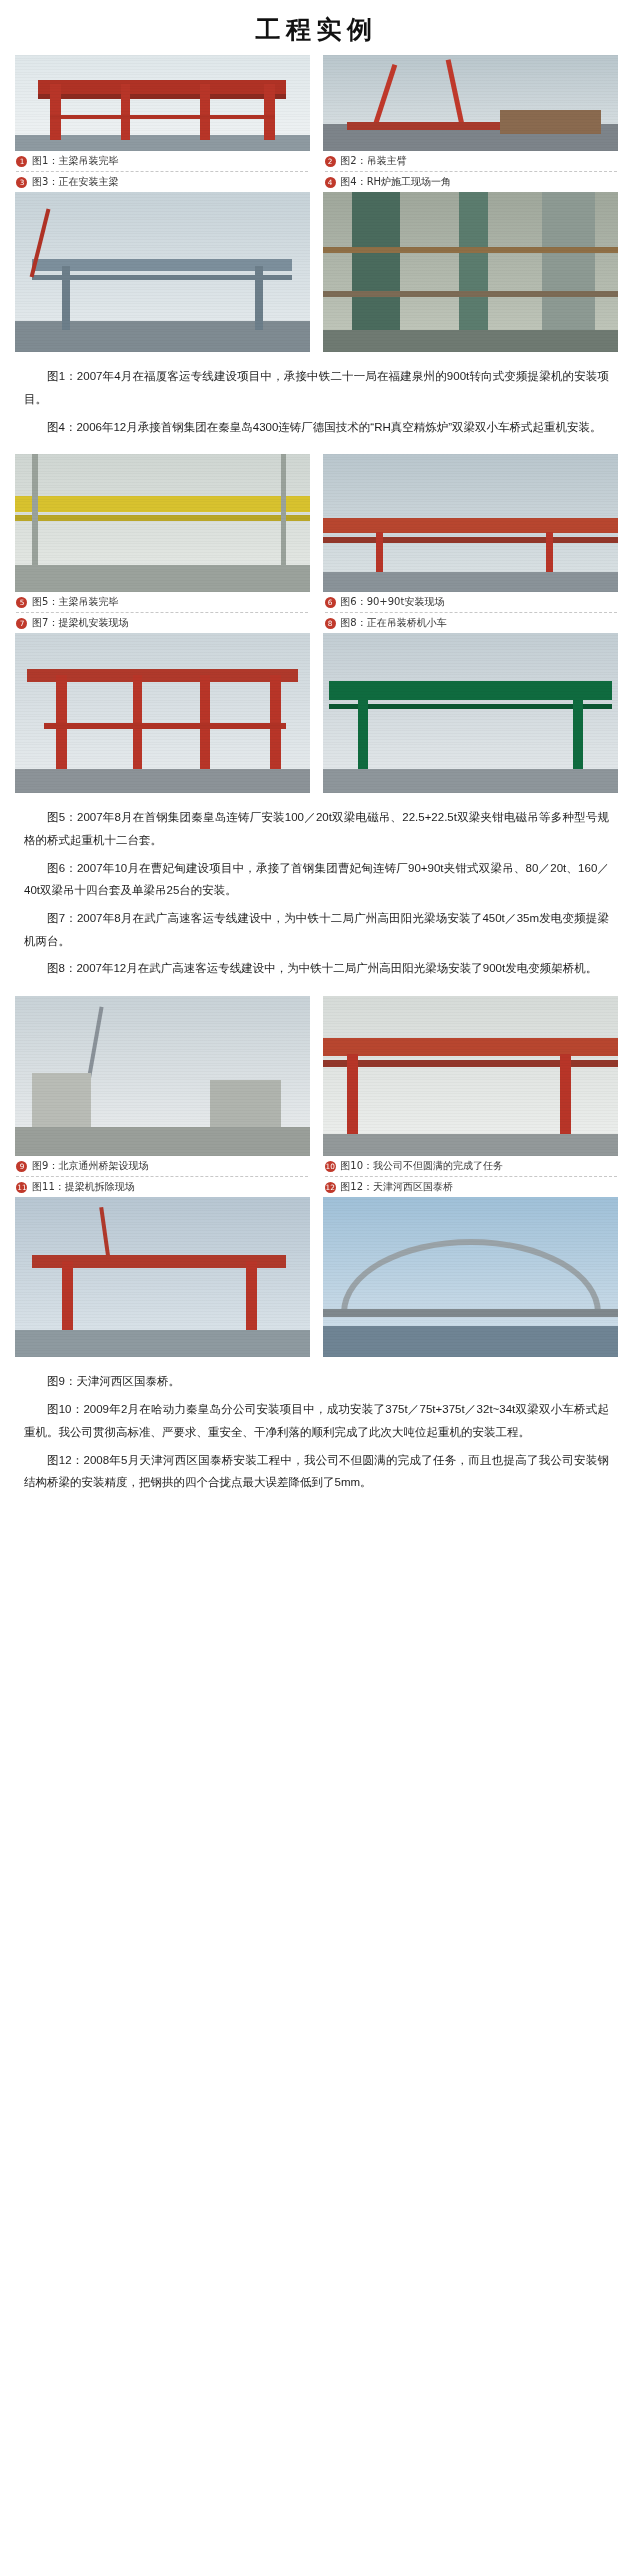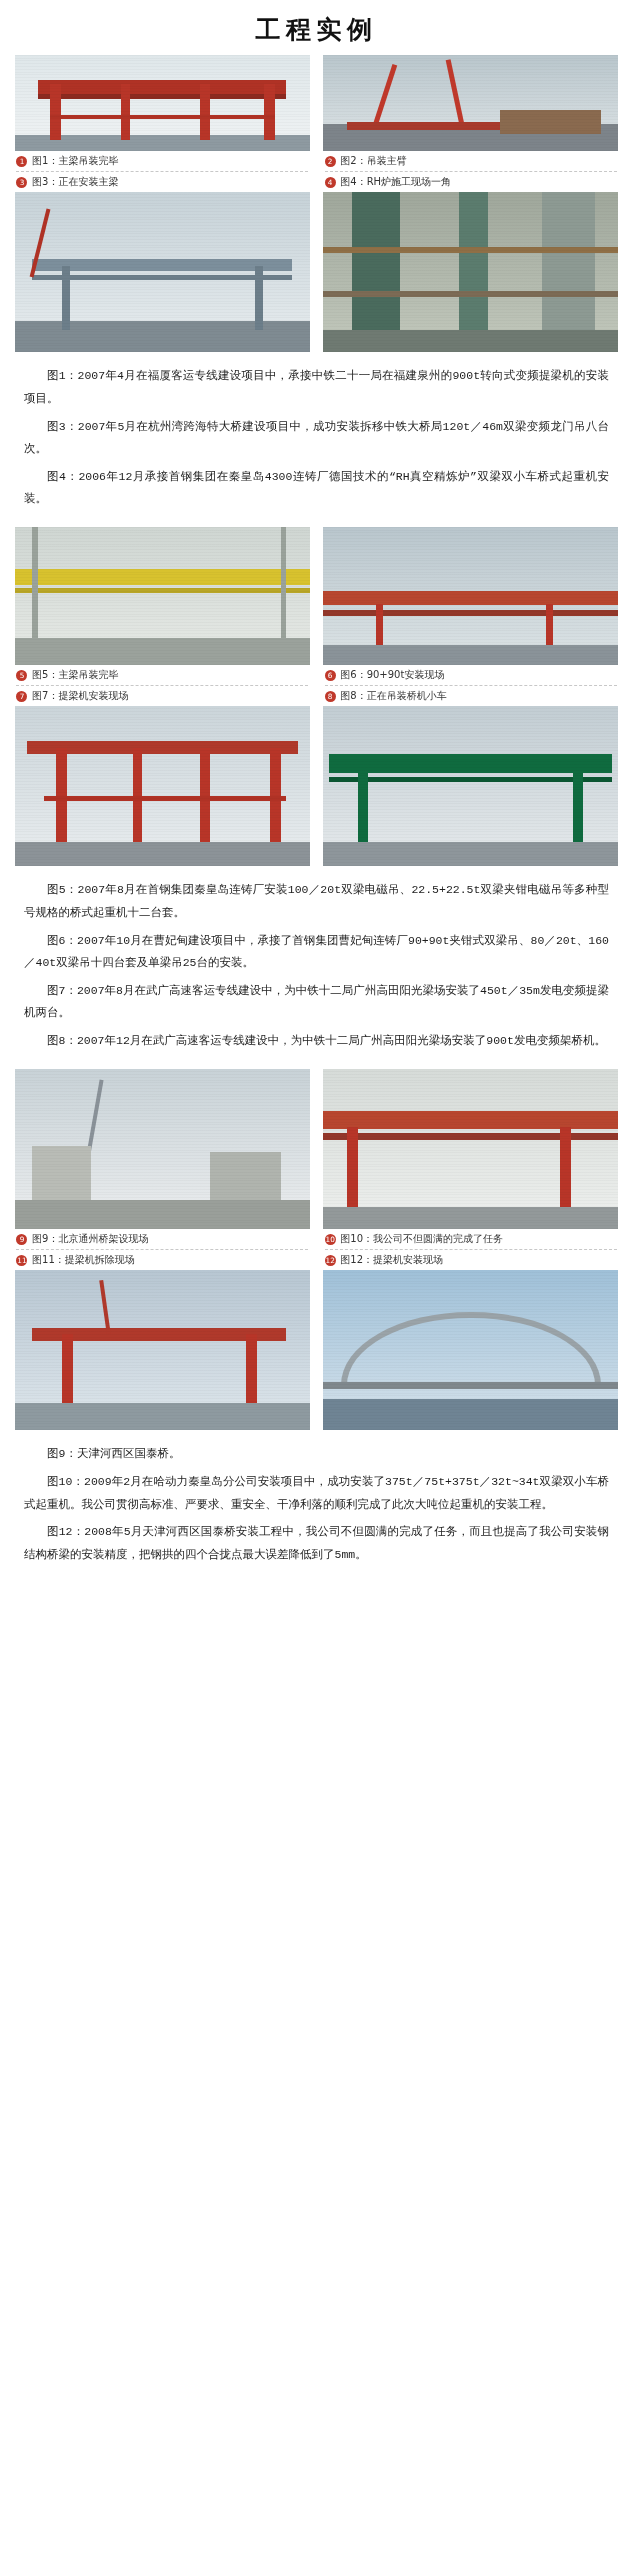--- a/index.html
+++ b/index.html
@@ -73,21 +73,21 @@
     margin: 0 1.8px;
     height: 0;
   }
 
   
   .textblock {
     padding: 13px 24px 11px 24px;
     font-size: 11.5px;
     line-height: 1.95;
     color: #1d1d1d;
-    font-family: Liberation Mono, monospace;
+    font-family: Liberation Sans, sans-serif;
   }
   .textblock p { margin: 0 0 5.5px 0; text-indent: 2em; text-align: justify; }
   .beam { position:absolute; background:#b03225; }
   .beam.dark { background:#8c2a20; }
   .leg { position:absolute; background:#b83528; }
   .silhouette { position:absolute; background:#5a646b; }
   .pole { position:absolute; background:#6b737a; }
   .hazy { position:absolute; inset:0; background:linear-gradient(#cfd8dc,#eceff1); }
   .noise { position:absolute; inset:0; opacity:.22;
      background:repeating-linear-gradient(0deg, rgba(0,0,0,.12) 0 0.9px, rgba(0,0,0,0) 0.9px 2.8px); }
@@ -191,21 +191,20 @@
           <div class="beam" style="left:0;top:62%;width:100%;height:5.5px;background:#7c6b55"></div>
           <div class="silhouette" style="left:0;right:0;bottom:0;height:22px;background:#6f7a72"></div>
           <div class="noise"></div>
         </div>
       </div>
     </div>
   </div>
 
   <div class="textblock">
     <p>图1：2007年4月在福厦客运专线建设项目中，承接中铁二十一局在福建泉州的900t转向式变频提梁机的安装项目。</p>
-    <p>图3：2007年5月在杭州湾跨海特大桥建设项目中，成功安装拆移中铁大桥局120t／46m双梁变频龙门吊八台次。</p>
     <p>图4：2006年12月承接首钢集团在秦皇岛4300连铸厂德国技术的“RH真空精炼炉”双梁双小车桥式起重机安装。</p>
   </div>
 
   <div class="grid-block">
 
     <div class="row">
       <div class="cell left">
         <div class="photo tall2">
           <div class="hazy" style="background:linear-gradient(#cfd6d2,#e7eae6)"></div>
           <div class="beam" style="left:0;top:30%;width:100%;height:16.5px;background:#d8c22e"></div>
@@ -342,21 +341,21 @@
     <div class="cap-row">
       <div class="cap-cell left">
         <div class="cap">
           <span class="bullet">11</span>
           <span>图11：提梁机拆除现场</span>
         </div>
       </div>
       <div class="cap-cell right">
         <div class="cap">
           <span class="bullet">12</span>
-          <span>图12：提梁机安装现场</span>
+          <span>图12：天津河西区国泰桥</span>
         </div>
       </div>
     </div>
 
     <div class="row">
       <div class="cell left">
         <div class="photo vtall">
           <div class="hazy" style="background:linear-gradient(#b7c6d2,#dfe7ec)"></div>
           <div class="beam" style="left:6%;top:36%;width:86%;height:13px;background:#b0392b"></div>
           <div class="leg" style="left:16%;top:40%;width:11px;height:46%"></div>

